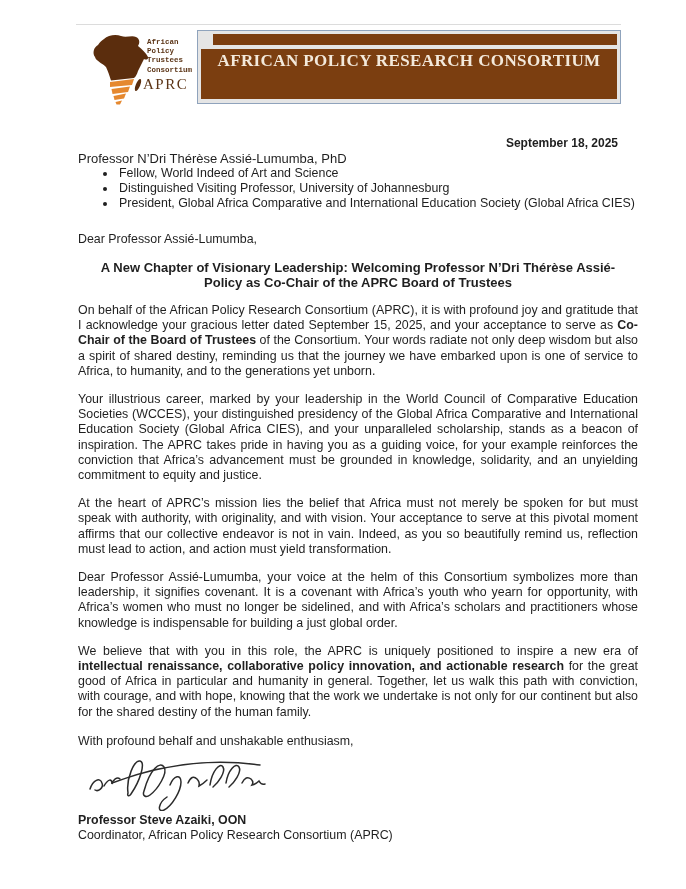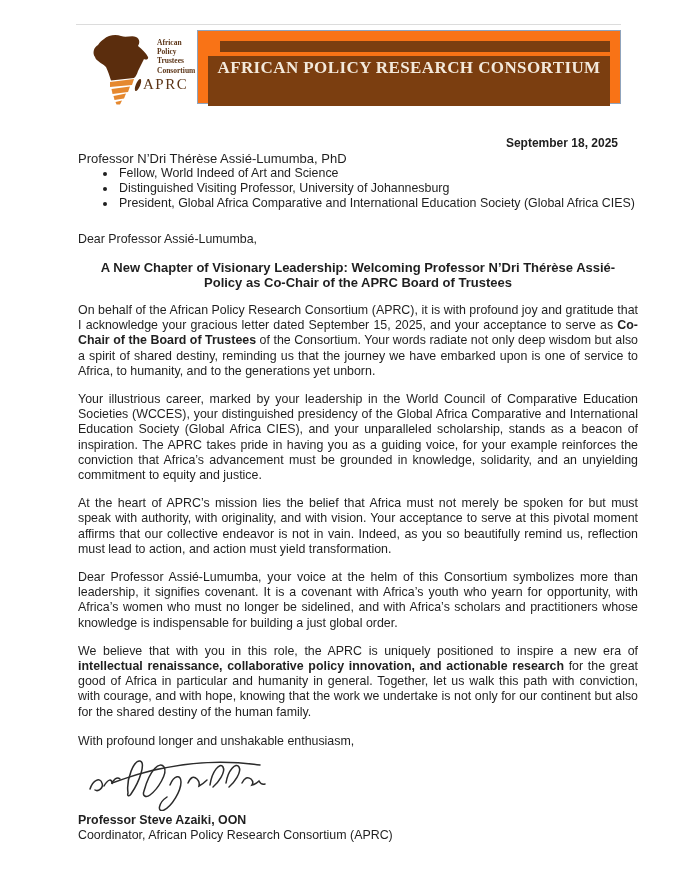--- a/index.html
+++ b/index.html
@@ -9,33 +9,33 @@
     background:#ffffff;
     font-family:"Liberation Sans",sans-serif;
     color:#1f1f1f;
     overflow:hidden;
   }
   
   .letterhead-rule{position:absolute;left:76px;top:24px;width:545px;height:1px;background:#dcdcdc;}
   .logo{position:absolute;left:88px;top:31px;width:112px;height:76px;}
   .logo svg{position:absolute;left:0;top:2px;}
   .logo-org{
-    position:absolute;left:69px;top:7px;width:52px;
-    font-family:Liberation Serif, serif;font-weight:bold;
+    position:absolute;left:59px;top:7px;width:52px;
+    font-family:Liberation Mono, monospace;font-weight:bold;
     font-size:7.5px;line-height:9.2px;color:#5c3517;
   }
   .logo-acronym{
     position:absolute;left:55px;top:45px;
     font-family:"Liberation Serif",serif;
     font-size:15px;letter-spacing:1.5px;color:#5c3517;
   }
   .banner{
     position:absolute;left:197px;top:30px;width:424px;height:74px;
-    border:1px solid #8fa3bc;background:#f97316;
-    box-sizing:border-box;padding:10px;
+    border:1px solid #8fa3bc;background:#e5e5e5;
+    box-sizing:border-box;padding:3px;
   }
   .banner-strip{margin-left:12px;height:11px;background:#7b3e10;}
   .banner-main{
     margin-top:4px;height:50px;background:#7b3e10;
     text-align:center;
   }
   .banner-title{
     padding-top:2px;
     font-family:"Liberation Serif",serif;font-weight:bold;
     font-size:17px;letter-spacing:0.4px;color:#f3e9db;
@@ -112,21 +112,21 @@
     <p class="para"><span>On behalf of the African Policy Research Consortium (APRC), it is with profound joy and gratitude that I acknowledge your gracious letter dated September 15, 2025, and your acceptance to serve as </span><b>Co-Chair of the Board of Trustees</b><span> of the Consortium. Your words radiate not only deep wisdom but also a spirit of shared destiny, reminding us that the journey we have embarked upon is one of service to Africa, to humanity, and to the generations yet unborn.</span></p>
 
     <p class="para"><span>Your illustrious career, marked by your leadership in the World Council of Comparative Education Societies (WCCES), your distinguished presidency of the Global Africa Comparative and International Education Society (Global Africa CIES), and your unparalleled scholarship, stands as a beacon of inspiration. The APRC takes pride in having you as a guiding voice, for your example reinforces the conviction that Africa’s advancement must be grounded in knowledge, solidarity, and an unyielding commitment to equity and justice.</span><b></b><span></span></p>
 
     <p class="para"><span>At the heart of APRC’s mission lies the belief that Africa must not merely be spoken for but must speak with authority, with originality, and with vision. Your acceptance to serve at this pivotal moment affirms that our collective endeavor is not in vain. Indeed, as you so beautifully remind us, reflection must lead to action, and action must yield transformation.</span><b></b><span></span></p>
 
     <p class="para"><span>Dear Professor Assié-Lumumba, your voice at the helm of this Consortium symbolizes more than leadership, it signifies covenant. It is a covenant with Africa’s youth who yearn for opportunity, with Africa’s women who must no longer be sidelined, and with Africa’s scholars and practitioners whose knowledge is indispensable for building a just global order.</span><b></b><span></span></p>
 
     <p class="para"><span>We believe that with you in this role, the APRC is uniquely positioned to inspire a new era of </span><b>intellectual renaissance, collaborative policy innovation, and actionable research</b><span> for the great good of Africa in particular and humanity in general. Together, let us walk this path with conviction, with courage, and with hope, knowing that the work we undertake is not only for our continent but also for the shared destiny of the human family.</span></p>
 
-    <div class="closing">With profound longer and unshakable enthusiasm,</div>
+    <div class="closing">With profound behalf and unshakable enthusiasm,</div>
 
     <svg class="signature" width="230" height="58" viewBox="0 0 230 58">
       <g fill="none" stroke="#2b2b2b" stroke-width="1.5" stroke-linecap="round">
         <path d="M6,36 c3,-9 10,-12 12,-6 c2,5 -4,9 -7,7 m9,-4 c4,-7 8,-8 8,-2 c1,-4 5,-8 8,-5"></path>
         <path d="M44,40 C42,26 50,7 56,8 C62,9 56,28 47,41 C45,44 43,43 44,40"></path>
         <path d="M60,38 C66,16 76,8 80,14 C84,20 74,36 66,42 C62,45 58,43 60,38"></path>
         <path d="M28,30 C70,14 120,4 176,12"></path>
         <path d="M86,32 c4,-10 11,-11 11,-3 c0,9 -9,24 -17,28 c-7,3 -6,-7 3,-13"></path>
         <path d="M104,30 q4,-9 9,-4 q3,3 2,7 q4,-2 8,-6"></path>
         <path d="M126,32 C128,18 136,9 139,14 C142,19 134,30 129,34"></path>

